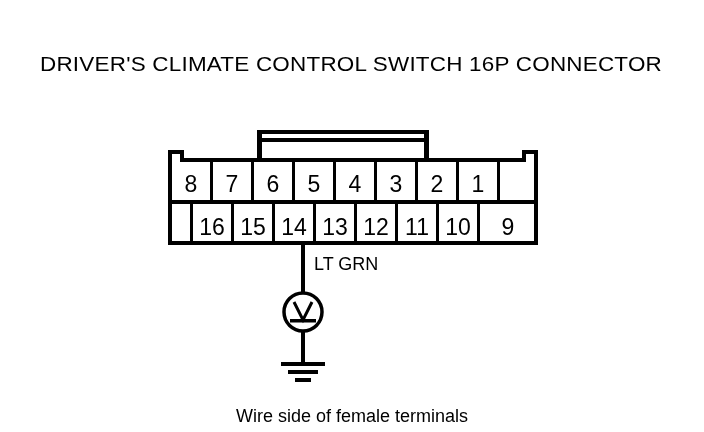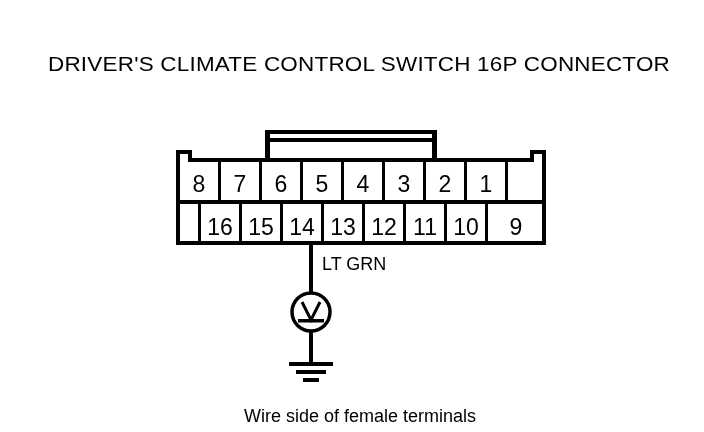--- a/index.html
+++ b/index.html
@@ -10,21 +10,21 @@
   body {
     width: 704px;
     height: 432px;
     position: relative;
     overflow: hidden;
     font-family: "Liberation Sans", sans-serif;
     color: #000000;
   }
   #diagram-root {
     position: absolute;
-    left: 8px;
+    left: 0;
     top: 0;
     width: 676px;
     height: 432px;
   }
   svg { display: block; }
 
   text { font-family: "Liberation Sans", sans-serif; fill: #000000; }
 
   .title-text {
     font-size: 20px;

